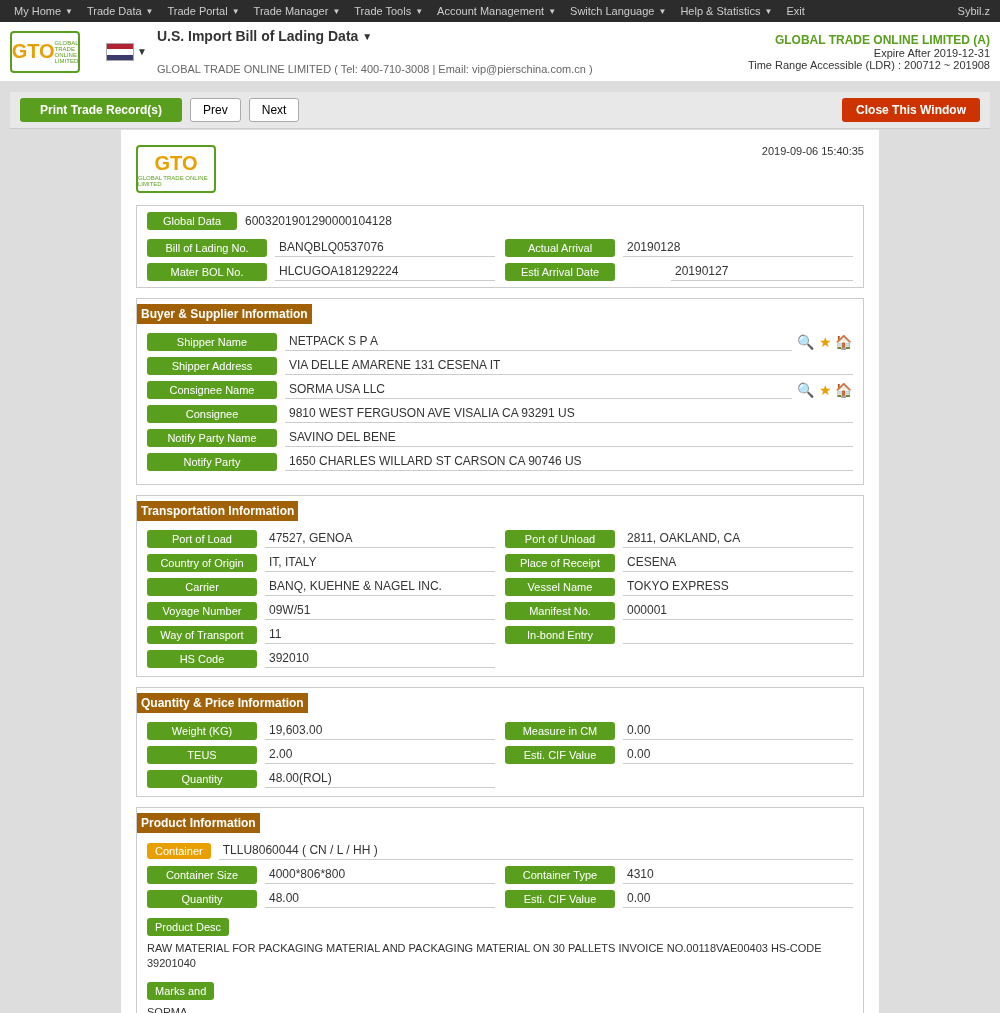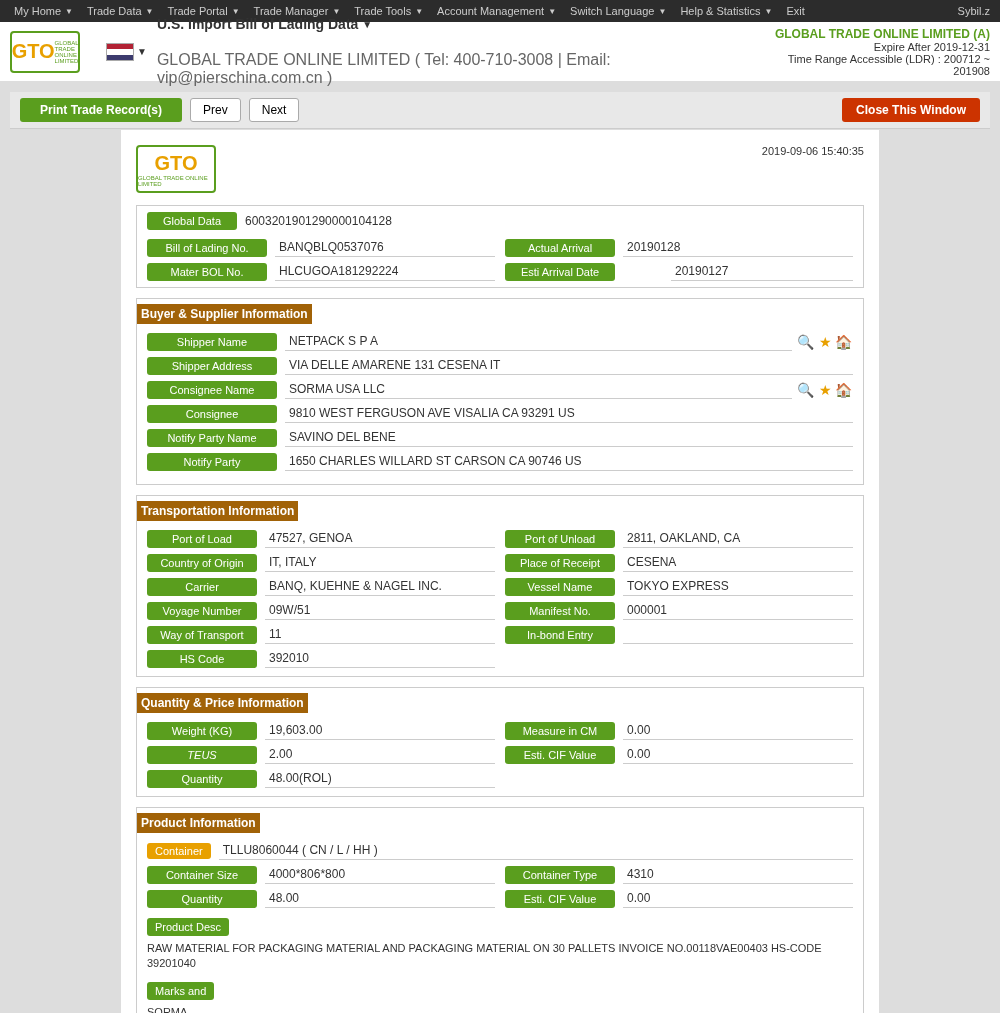--- a/index.html
+++ b/index.html
@@ -11,21 +11,21 @@
     .top-nav .nav-item { display: flex; align-items: center; padding: 8px 6px; height: 100%; cursor: pointer; }
     .top-nav .spacer { flex: 1; }
     .top-nav .user-info { font-size: 11px; }
 
     
     .header-bar { background: #fff; display: flex; align-items: center; padding: 4px 10px; border-bottom: 1px solid #ddd; height: 60px; }
     .logo-area { display: flex; align-items: center; margin-right: 16px; }
     .logo-box { width: 70px; height: 42px; background: #fff; border: 2px solid #5a9e1e; border-radius: 4px; display: flex; align-items: center; justify-content: center; }
     .flag-area { display: flex; align-items: center; margin: 0 10px; }
     .flag { width: 28px; height: 18px; background: linear-gradient(to bottom, #B22234 33%, #fff 33%, #fff 66%, #3C3B6E 66%); border: 1px solid #aaa; }
-    .header-sub { font-size: 16px; color: #666; margin-top: 19px; }
+    .header-sub { font-size: 11px; color: #666; margin-top: 19px; }
     .header-right { margin-left: auto; text-align: right; }
     .header-right .company { color: #5a9e1e; font-weight: bold; font-size: 12px; }
     .header-right .expire { font-size: 11px; color: #333; }
 
     
     .toolbar { display: flex; align-items: center; padding: 6px 10px; background: #e8e8e8; border-bottom: 1px solid #ccc; gap: 8px; }
     .btn-print { background: #5a9e1e; color: #fff; border: none; padding: 5px 20px; border-radius: 3px; cursor: pointer; font-size: 12px; font-weight: bold; }
     .btn-nav { background: #fff; border: 1px solid #aaa; padding: 4px 12px; cursor: pointer; font-size: 12px; border-radius: 3px; }
     .btn-close { background: #cc3300; color: #fff; border: none; padding: 5px 14px; border-radius: 3px; cursor: pointer; font-size: 12px; font-weight: bold; margin-left: auto; }
 
@@ -322,21 +322,21 @@
         </div>
         <div style="display:flex; align-items:center; flex:1;">
           <div class="field-label" style="min-width:110px;">Measure in CM</div>
           <div class="field-value">0.00</div>
         </div>
       </div>
 
       
       <div style="display:flex; gap:10px; margin-bottom:5px;">
         <div style="display:flex; align-items:center; flex:1;">
-          <div class="field-label" style="min-width:110px;font-style:italic;">TEUS</div>
+          <div class="field-label" style="min-width:110px;">TEUS</div>
           <div class="field-value">2.00</div>
         </div>
         <div style="display:flex; align-items:center; flex:1;">
           <div class="field-label" style="min-width:110px;">Esti. CIF Value</div>
           <div class="field-value">0.00</div>
         </div>
       </div>
 
       
       <div style="display:flex; gap:10px;">

